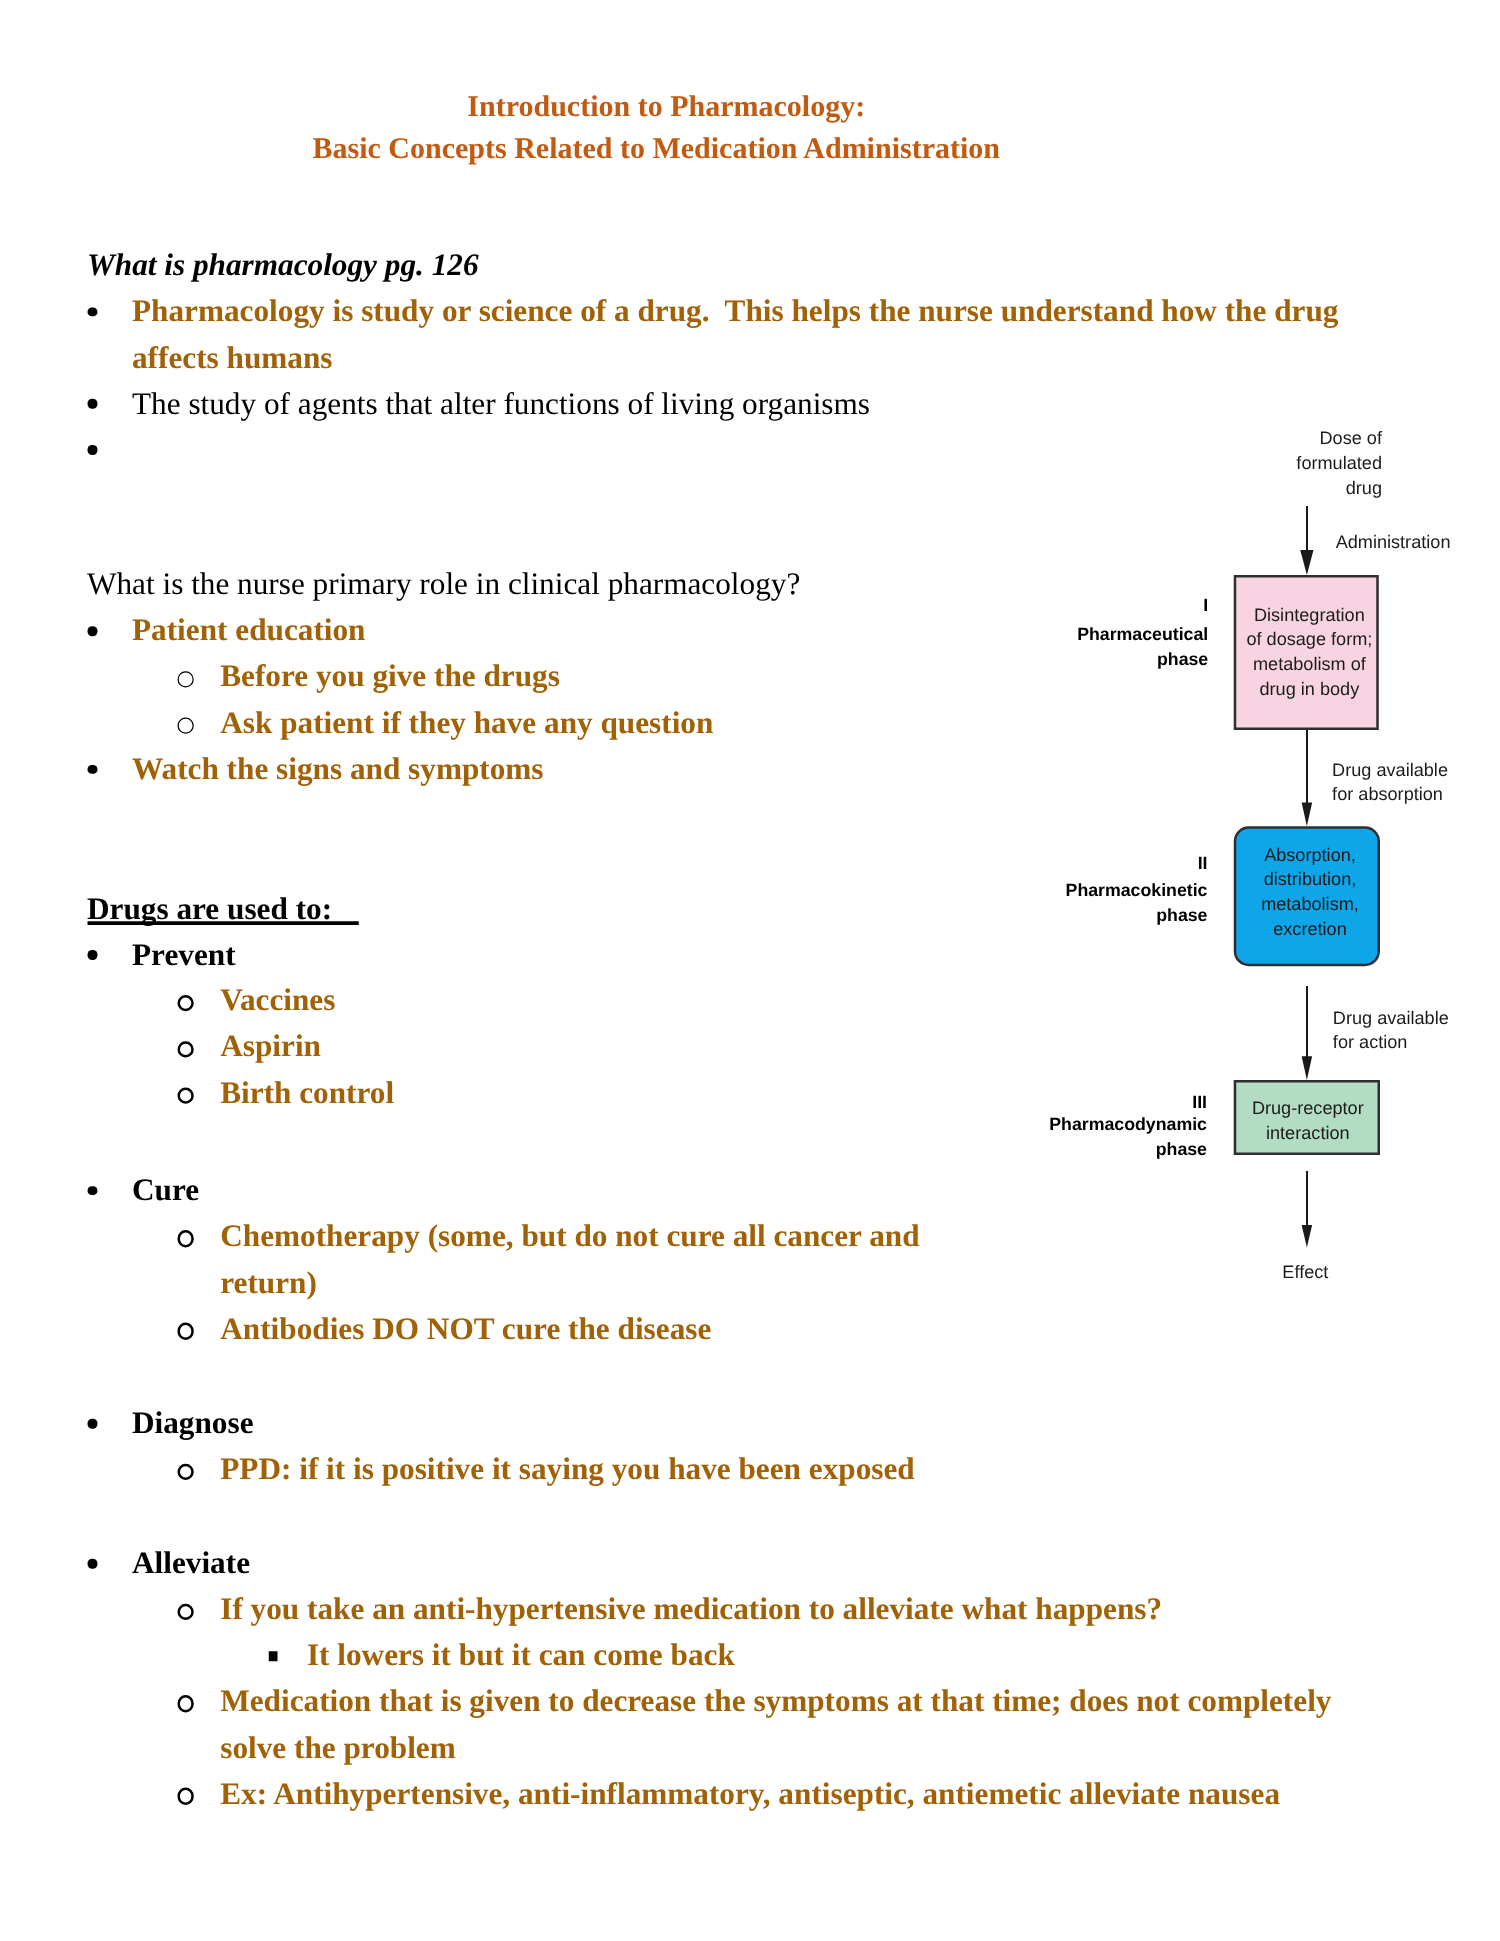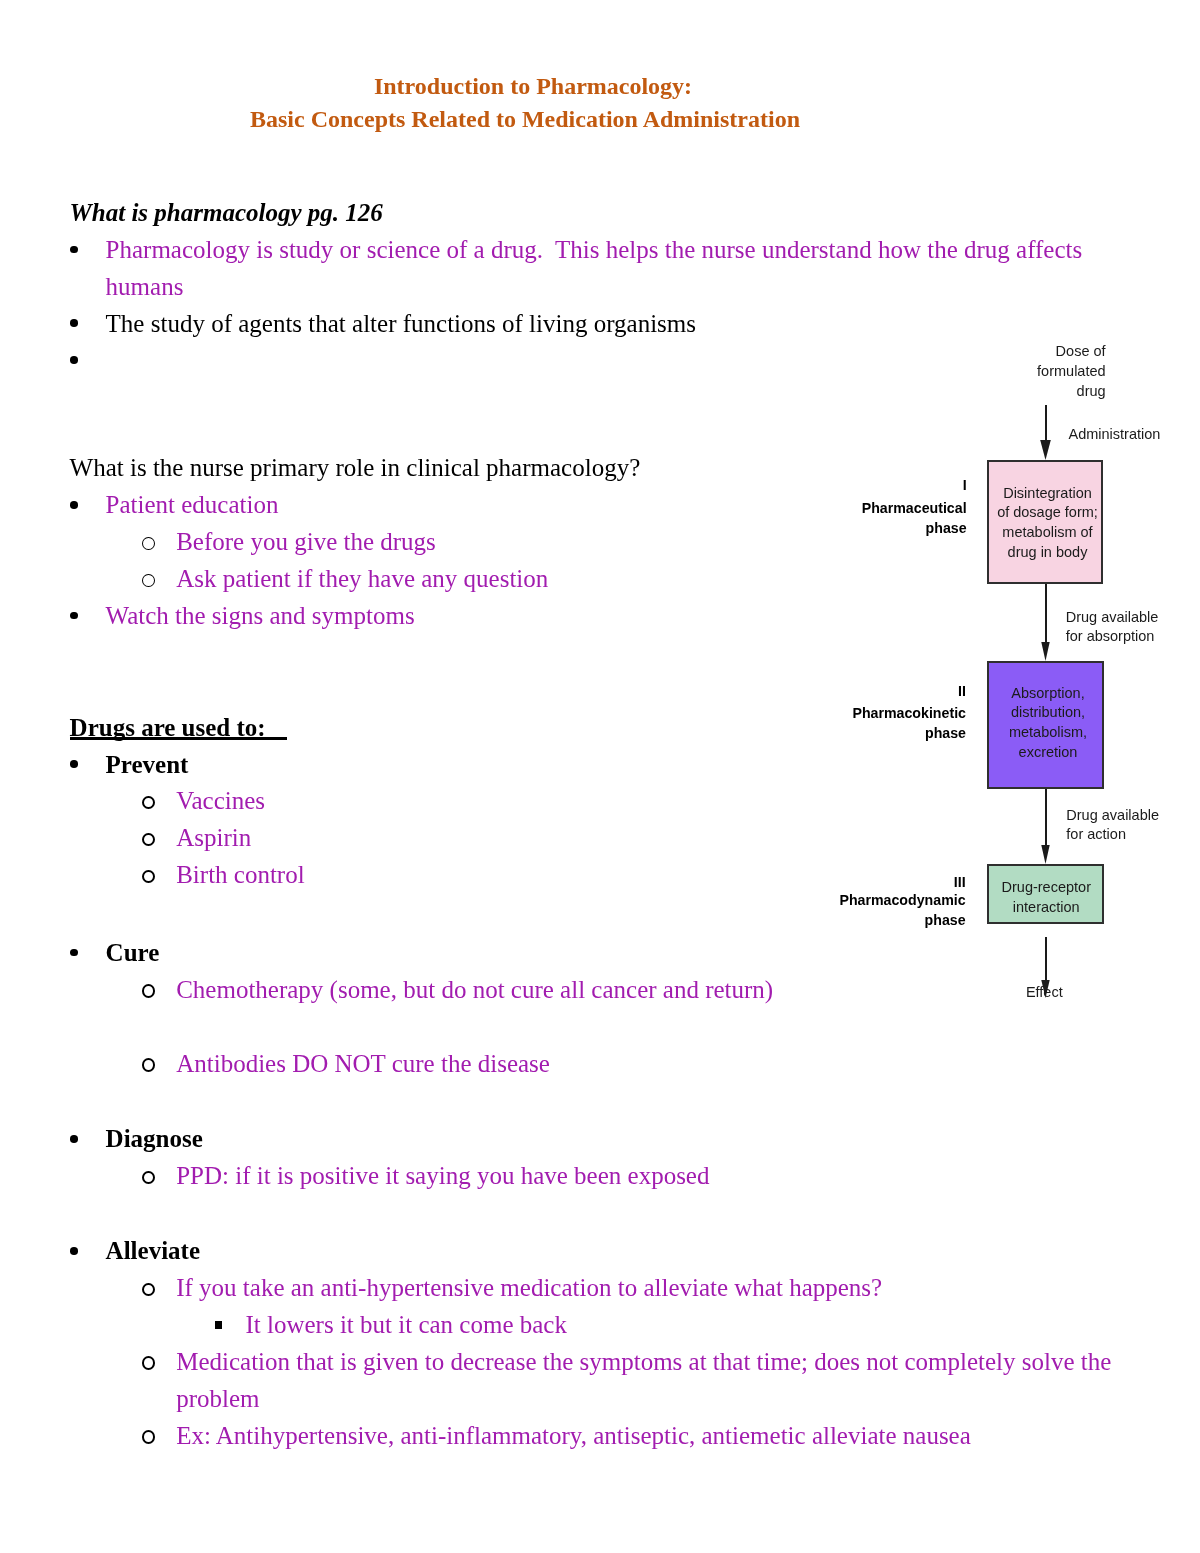--- a/index.html
+++ b/index.html
@@ -8,21 +8,21 @@
        font-family:"Liberation Serif",serif;
        -webkit-font-smoothing:antialiased;}
   .page{position:relative;width:1200px;height:1553px;background:#fff;}
 
   
   .title-line{position:absolute;text-align:center;color:#C25A10;font-weight:bold;
               font-size:24px;line-height:32.4px;white-space:nowrap;}
 
   
   .ln{position:absolute;font-size:25px;line-height:36.9px;color:#000;margin:0;}
-  .blue{color:#a21caf;}
+  .blue{color:#a16207;font-weight:bold;}
   .blk{color:#000;}
   .b{font-weight:bold;}
   .bi{font-weight:bold;font-style:italic;}
   .u{text-decoration:none;}
   .ul-bar{position:absolute;height:2.6px;background:#000;}
 
   
   .dot{position:absolute;width:7.5px;height:7.5px;border-radius:50%;background:#000;}
   .circ{position:absolute;width:13.2px;height:13.5px;border-radius:50%;
         border:1.9px solid #000;box-sizing:border-box;}
@@ -158,21 +158,21 @@
 
     <div class="dg" style="left:237.7px;top:277.6px;text-align:left">
       <div>Drug available</div>
       <div>for absorption</div>
     </div>
 
     <div class="dg-lab" style="left:0;top:350.8px;width:138px">II</div>
     <div class="dg-lab" style="left:0;top:373.1px;width:138px">Pharmacokinetic</div>
     <div class="dg-lab" style="left:0;top:393.1px;width:138px">phase</div>
 
-    <div class="dg-box" style="left: 159px; top: 331px; width: 117px; height: 128px; background: #8b5cf6;">
+    <div class="dg-box" style="left: 159px; top: 331px; width: 117px; height: 112px; background: #0ea5e9; border-radius: 12px;">
       <div style="margin-top:-4px;padding-left:5px">
         <div>Absorption,</div>
         <div>distribution,</div>
         <div>metabolism,</div>
         <div>excretion</div>
       </div>
     </div>
 
     <div class="dg" style="left:238.3px;top:475.5px;text-align:left">
       <div>Drug available</div>
@@ -183,16 +183,16 @@
     <div class="dg-lab" style="left:0;top:559.7px;width:137.6px">Pharmacodynamic</div>
     <div class="dg-lab" style="left:0;top:580.3px;width:137.6px">phase</div>
 
     <div class="dg-box" style="left: 159px; top: 534px; width: 117px; height: 60px; background: rgb(178, 220, 195);">
       <div style="margin-top:7px;padding-left:1.5px">
         <div>Drug-receptor</div>
         <div>interaction</div>
       </div>
     </div>
 
-    <div class="dg" style="left:197.9px;top:653px;text-align:left">Effect</div>
+    <div class="dg" style="left:197.9px;top:679px;text-align:left">Effect</div>
   </div>
 
 </div>
 
 </body></html>

